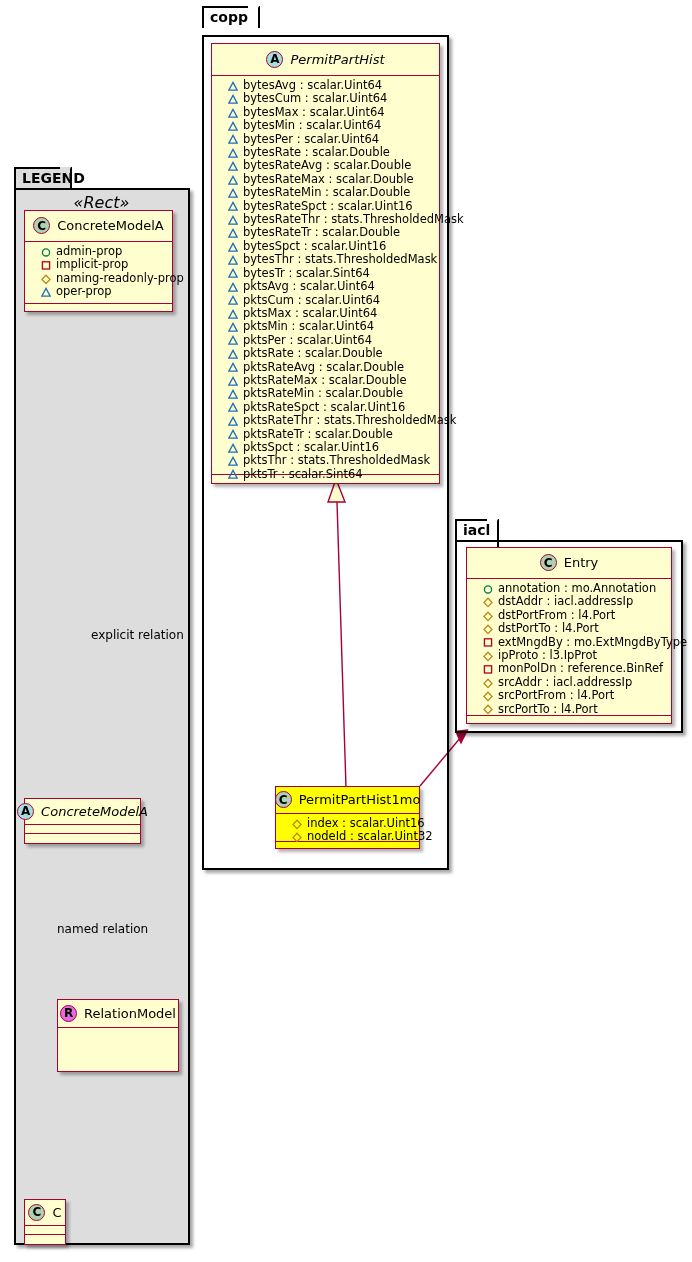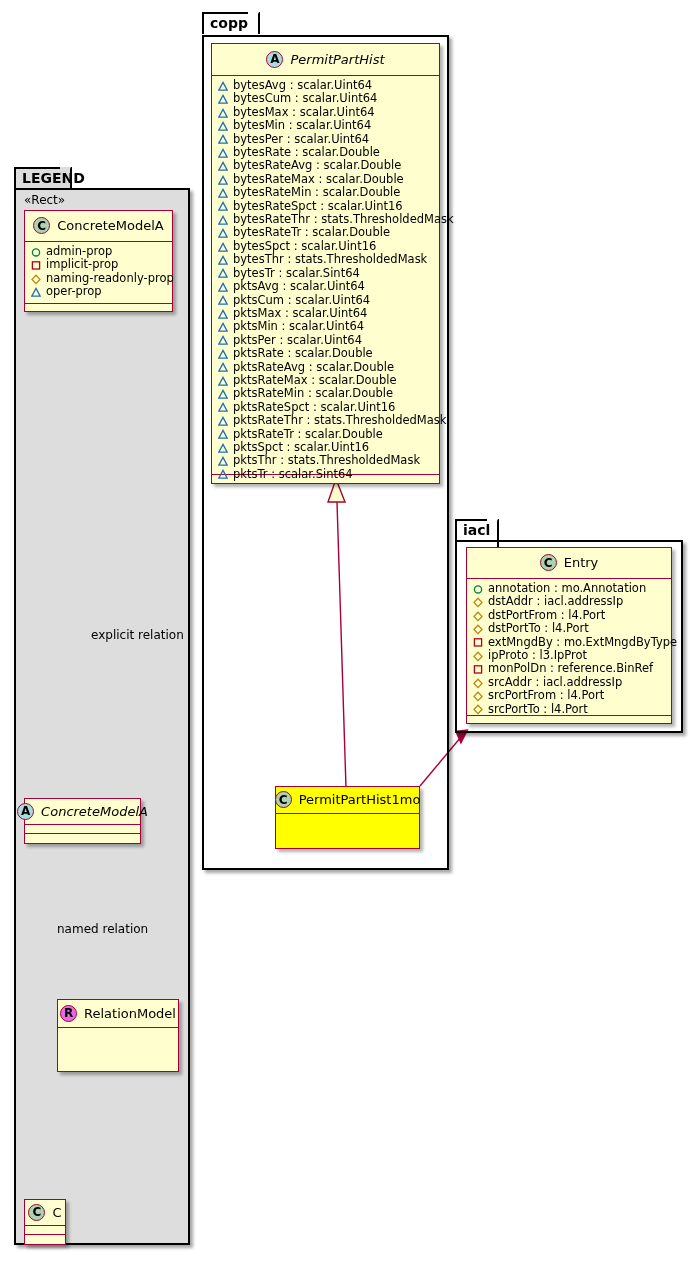--- a/index.html
+++ b/index.html
@@ -21,30 +21,30 @@
   .legend-tab:after{border-left-color:#dddddd;}
 
   
   .cls{position:absolute;box-sizing:border-box;border:1.5px solid #A80036;
        background:#FEFECE;box-shadow:3px 3px 3px rgba(0,0,0,.30);}
   .cls-head{box-sizing:border-box;border-bottom:1.5px solid #A80036;
             text-align:center;padding:4px 8px 5px 8px;white-space:nowrap;
             display:flex;align-items:center;justify-content:center;gap:7px;}
   .cls-title{font-size:13px;color:#000;}
   .cls-title.abs{font-style:italic;}
-  .cls-attrs{box-sizing:border-box;border-bottom:1.5px solid #A80036;padding:3px 5px 3px 6px;}
+  .cls-attrs{box-sizing:border-box;border-bottom:1.5px solid #A80036;padding:3px 5px 3px 16px;}
   .cls-ops{box-sizing:border-box;height:9px;}
   .cls-empty{box-sizing:border-box;border-bottom:1.5px solid #A80036;height:9px;}
 
   .attr{font-size:11.5px;line-height:13.4px;color:#000;white-space:nowrap;
         display:flex;align-items:center;gap:5px;}
   .attr .atxt{position:relative;top:0px;}
 
   
-  .stereo{position:absolute;font-size:12px;color:#000;text-align:left;}
+  .stereo{position:absolute;font-size:16px;font-style:italic;color:#000;text-align:center;}
 
   
   .badge{width:17px;height:17px;border-radius:50%;display:inline-flex;
          align-items:center;justify-content:center;font-size:12px;font-weight:bold;
          box-sizing:border-box;flex:none;}
   .badge-C{background:#ADD1B2;border:1.5px solid #A80036;color:#000;}
   .badge-A{background:#A9DCDF;border:1.5px solid #A80036;color:#000;}
   .badge-R{background:#E56BE5;border:1.5px solid #A80036;color:#000;}
 
   
@@ -83,21 +83,21 @@
   <g>
     <line x1="76" y1="845" x2="22" y2="1036" stroke="#A80036" stroke-width="1.4" stroke-dasharray="7,6"></line>
     <line x1="22" y1="1036" x2="22" y2="1185" stroke="#A80036" stroke-width="1.4" stroke-dasharray="7,6"></line>
     <line x1="22" y1="1036" x2="57" y2="1036" stroke="#A80036" stroke-width="1.4" stroke-dasharray="7,6"></line>
     <circle cx="22" cy="1036" r="3.4" fill="#000000"></circle>
     <polygon points="34,1200 27,1184 41,1184" fill="#A80036"></polygon>
     <line x1="34" y1="1185" x2="22" y2="1160" stroke="#A80036" stroke-width="1.4" stroke-dasharray="7,6"></line>
   </g>
 </svg>
 
-<div class="pkg-tab" style="left:202px;top:12px;width:58px;height:22px;">
+<div class="pkg-tab" style="left:202px;top:6px;width:58px;height:22px;">
   <span class="tabtxt">copp</span>
 </div>
 <div class="pkg shadow" style="left:202px;top:35px;width:247px;height:835px;"></div>
 
 <div class="cls" style="left:211px;top:43px;width:229px;height:441px;">
   <div class="cls-head" style="height:32px;">
     <span class="badge badge-A">A</span>
     <span class="cls-title abs">PermitPartHist</span>
   </div>
   <div class="cls-attrs" id="attrs-permitparthist" style="height:399px;">
@@ -343,20 +343,38 @@
       </div>
     </div>
   <div class="cls-ops"></div>
 </div>
 
 <div class="cls hl" style="left:275px;top:786px;width:145px;height:63px;">
   <div class="cls-head" style="height:27px;">
     <span class="badge badge-C">C</span>
     <span class="cls-title">PermitPartHist1mo</span>
   </div>
+  <div class="cls-attrs" id="attrs-permitparthist1mo" style="height:28px;">
+      <div class="attr">
+        <span class="vis">
+          <svg width="10" height="11" viewBox="0 0 10 11">
+            <polygon points="5,1.2 9,5.4 5,9.6 1,5.4" fill="none" stroke="#B8860B" stroke-width="1.3"></polygon>
+          </svg>
+        </span>
+        <span class="atxt">index : scalar.Uint16</span>
+      </div>
+      <div class="attr">
+        <span class="vis">
+          <svg width="10" height="11" viewBox="0 0 10 11">
+            <polygon points="5,1.2 9,5.4 5,9.6 1,5.4" fill="none" stroke="#B8860B" stroke-width="1.3"></polygon>
+          </svg>
+        </span>
+        <span class="atxt">nodeId : scalar.Uint32</span>
+      </div>
+    </div>
   <div class="cls-ops"></div>
 </div>
 
 <div class="pkg-tab" style="left:455px;top:519px;width:44px;height:28px;">
   <span class="tabtxt">iacl</span>
 </div>
 <div class="pkg shadow" style="left:455px;top:540px;width:228px;height:193px;"></div>
 
 <div class="cls" style="left:466px;top:547px;width:206px;height:177px;">
   <div class="cls-head" style="height:31px;">

